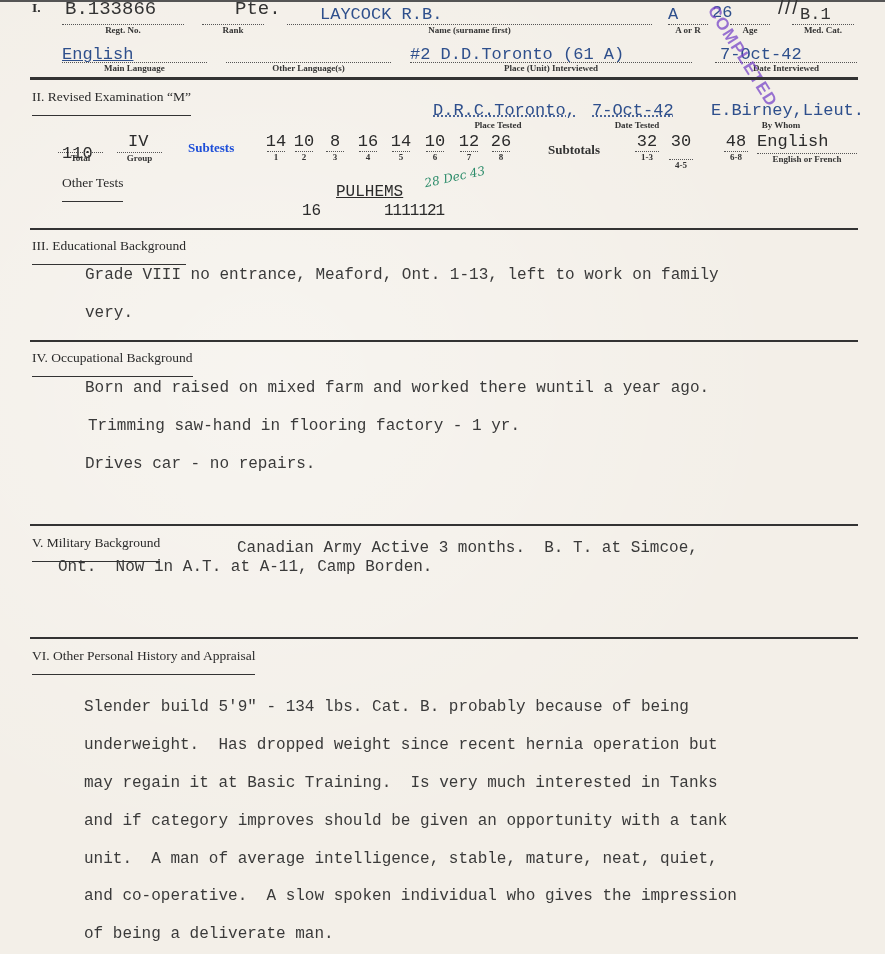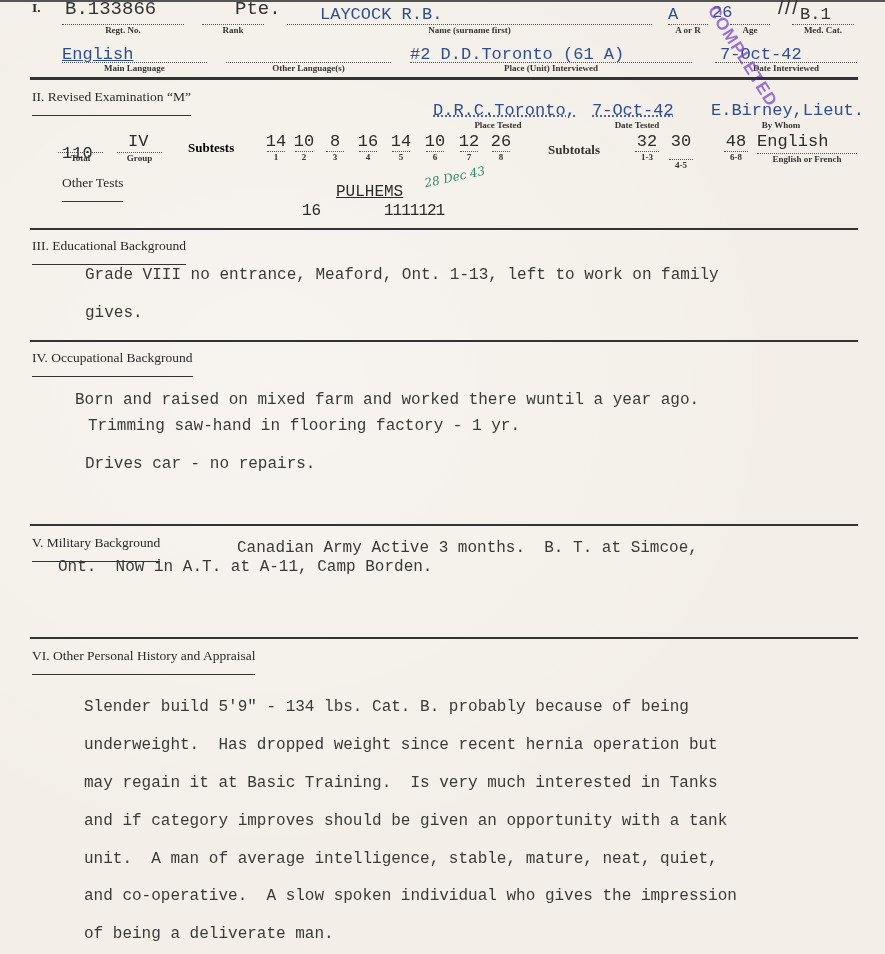--- a/index.html
+++ b/index.html
@@ -89,21 +89,21 @@
 <div class="abs lbl" style="left:711px; top:120px; width:140px;">By Whom</div>
 
 <div class="abs tw" style="left:62px; top:144px; font-size:17px;text-align:center;">110</div>
 <div class="abs dots" style="left:58px; top:152px; width:45px;"></div>
 <div class="abs lbl" style="left:58px; top:153px; width:45px;">Total</div>
 
 <div class="abs tw" style="left:128px; top:132px; font-size:17px;">IV</div>
 <div class="abs dots" style="left:117px; top:152px; width:45px;"></div>
 <div class="abs lbl" style="left:117px; top:153px; width:45px;">Group</div>
 
-<div class="abs" style="left:188px; top:140px; font-size:13px; font-weight:bold; color:#000000;">Subtests</div>
+<div class="abs" style="left:188px; top:140px; font-size:13px; font-weight:bold; color:#1d4ed8;">Subtests</div>
 
 <div class="abs" style="left:262px; top:132px; display:flex;">
   <div style="width:28px; text-align:center;">
       <div class="tw" style="font-size:17px;">14</div>
       <div class="lbl dots" style="border:none; border-top:1px dotted #555; width:18px; margin:0 auto;">1</div>
     </div>
   <div style="width:28px; text-align:center;">
       <div class="tw" style="font-size:17px;">10</div>
       <div class="lbl" style="border-top:1px dotted #555; width:18px; margin:0 auto;">2</div>
     </div>
@@ -157,26 +157,26 @@
 
 <div class="abs tw" style="left:336px; top:183px; font-size:16px; text-decoration:underline;">PULHEMS</div>
 <div class="abs" style="left:424px; top:170px; font-family:'DejaVu Serif',serif; font-style:italic; font-size:12px; transform:rotate(-12deg);"><span class="green">28 Dec 43</span></div>
 <div class="abs tw" style="left:302px; top:202px; font-size:16px;">16</div>
 <div class="abs tw" style="left:336px; top:202px; font-size:16px; letter-spacing:-1px;margin-left:48px;">1111121</div>
 
 <div class="hr" style="top:228px;"></div>
 
 <div class="abs sec" style="left:32px; top:238px;"><u>III. Educational Background</u></div>
 <div class="abs body-t" style="left:85px; top:266px;">Grade VIII no entrance, Meaford, Ont. 1-13, left to work on family</div>
-<div class="abs body-t" style="left:85px; top:304px;">gives.</div>
+<div class="abs body-t" style="left:85px; top:304px;">very.</div>
 
 <div class="hr" style="top:340px;"></div>
 
 <div class="abs sec" style="left:32px; top:350px;"><u>IV. Occupational Background</u></div>
-<div class="abs body-t" style="left:75px; top:379px;margin-top:12px;">Born and raised on mixed farm and worked there wuntil a year ago.</div>
+<div class="abs body-t" style="left:85px; top:379px;">Born and raised on mixed farm and worked there wuntil a year ago.</div>
 <div class="abs body-t" style="left:88px; top:417px;">Trimming saw-hand in flooring factory - 1 yr.</div>
 <div class="abs body-t" style="left:85px; top:455px;">Drives car - no repairs.</div>
 
 <div class="hr" style="top:524px;"></div>
 
 <div class="abs sec" style="left:32px; top:535px;"><u>V. Military Background</u></div>
 <div class="abs body-t" style="left:237px; top:539px;">Canadian Army Active 3 months.  B. T. at Simcoe,</div>
 <div class="abs body-t" style="left:58px; top:558px;">Ont.  Now in A.T. at A-11, Camp Borden.</div>
 
 <div class="hr" style="top:637px;"></div>

